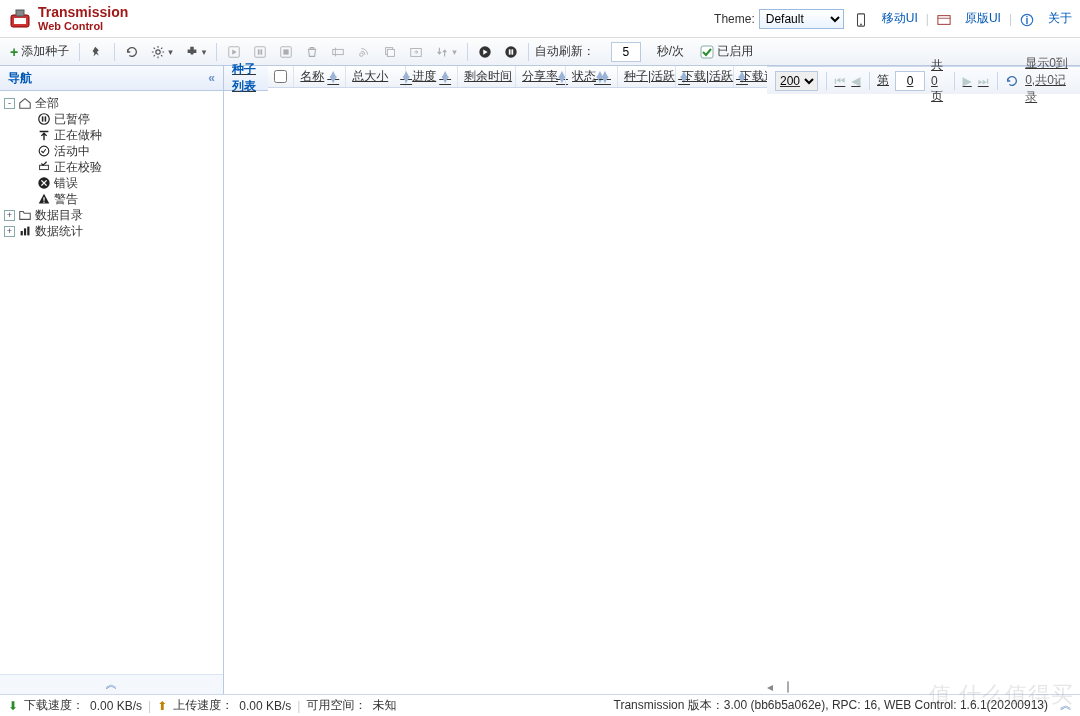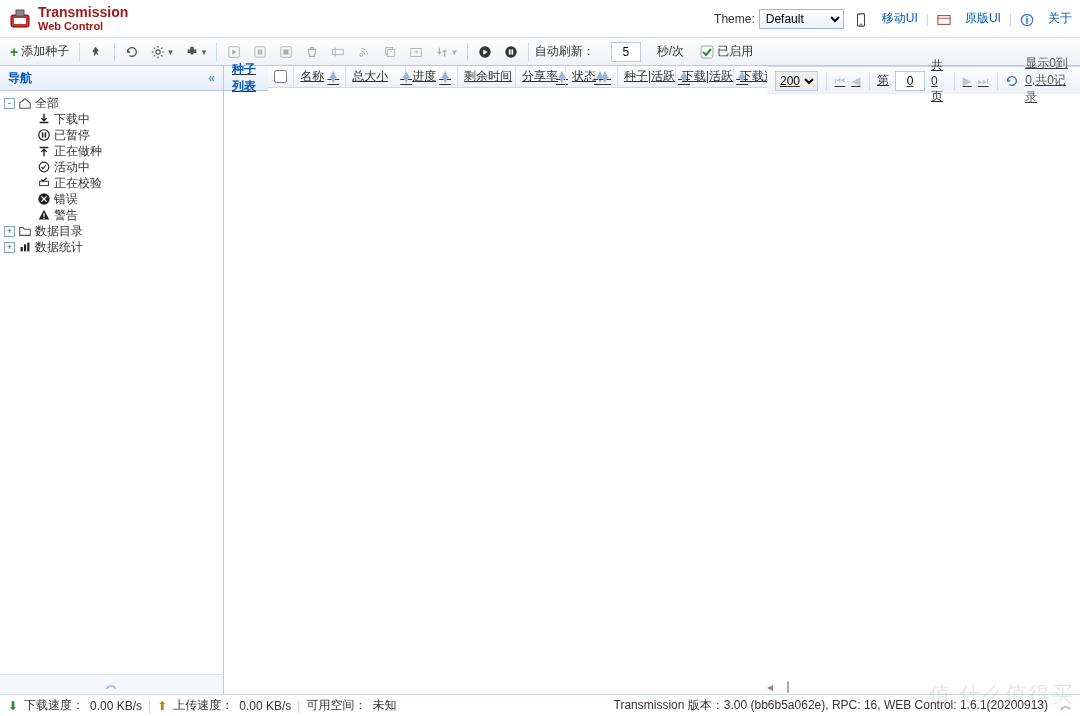--- a/index.html
+++ b/index.html
@@ -248,30 +248,20 @@
               <path d="M2 8l6-5 6 5v6H2z" fill="none" stroke="#555" stroke-width="1.2"></path>
             </svg>
           </span>
           <span>全部</span>
         </div>
         <div class="tree-row">
           <span class="tree-indent" style="width: 18px;"></span>
           <span class="tree-toggle hidden"></span>
           <span class="tree-ico">
             <svg width="14" height="14" viewBox="0 0 16 16">
-              <path d="M8 2v8m-3-3l3 3 3-3M3 12h10" fill="none" stroke="#222" stroke-width="1.6"></path>
-            </svg>
-          </span>
-          <span>下载中</span>
-        </div>
-        <div class="tree-row">
-          <span class="tree-indent" style="width: 18px;"></span>
-          <span class="tree-toggle hidden"></span>
-          <span class="tree-ico">
-            <svg width="14" height="14" viewBox="0 0 16 16">
               <circle cx="8" cy="8" r="6" fill="none" stroke="#222" stroke-width="1.4"></circle>
               <rect x="5.5" y="5" width="1.8" height="6" fill="#222"></rect>
               <rect x="8.7" y="5" width="1.8" height="6" fill="#222"></rect>
             </svg>
           </span>
           <span>已暂停</span>
         </div>
         <div class="tree-row">
           <span class="tree-indent" style="width: 18px;"></span>
           <span class="tree-toggle hidden"></span>

